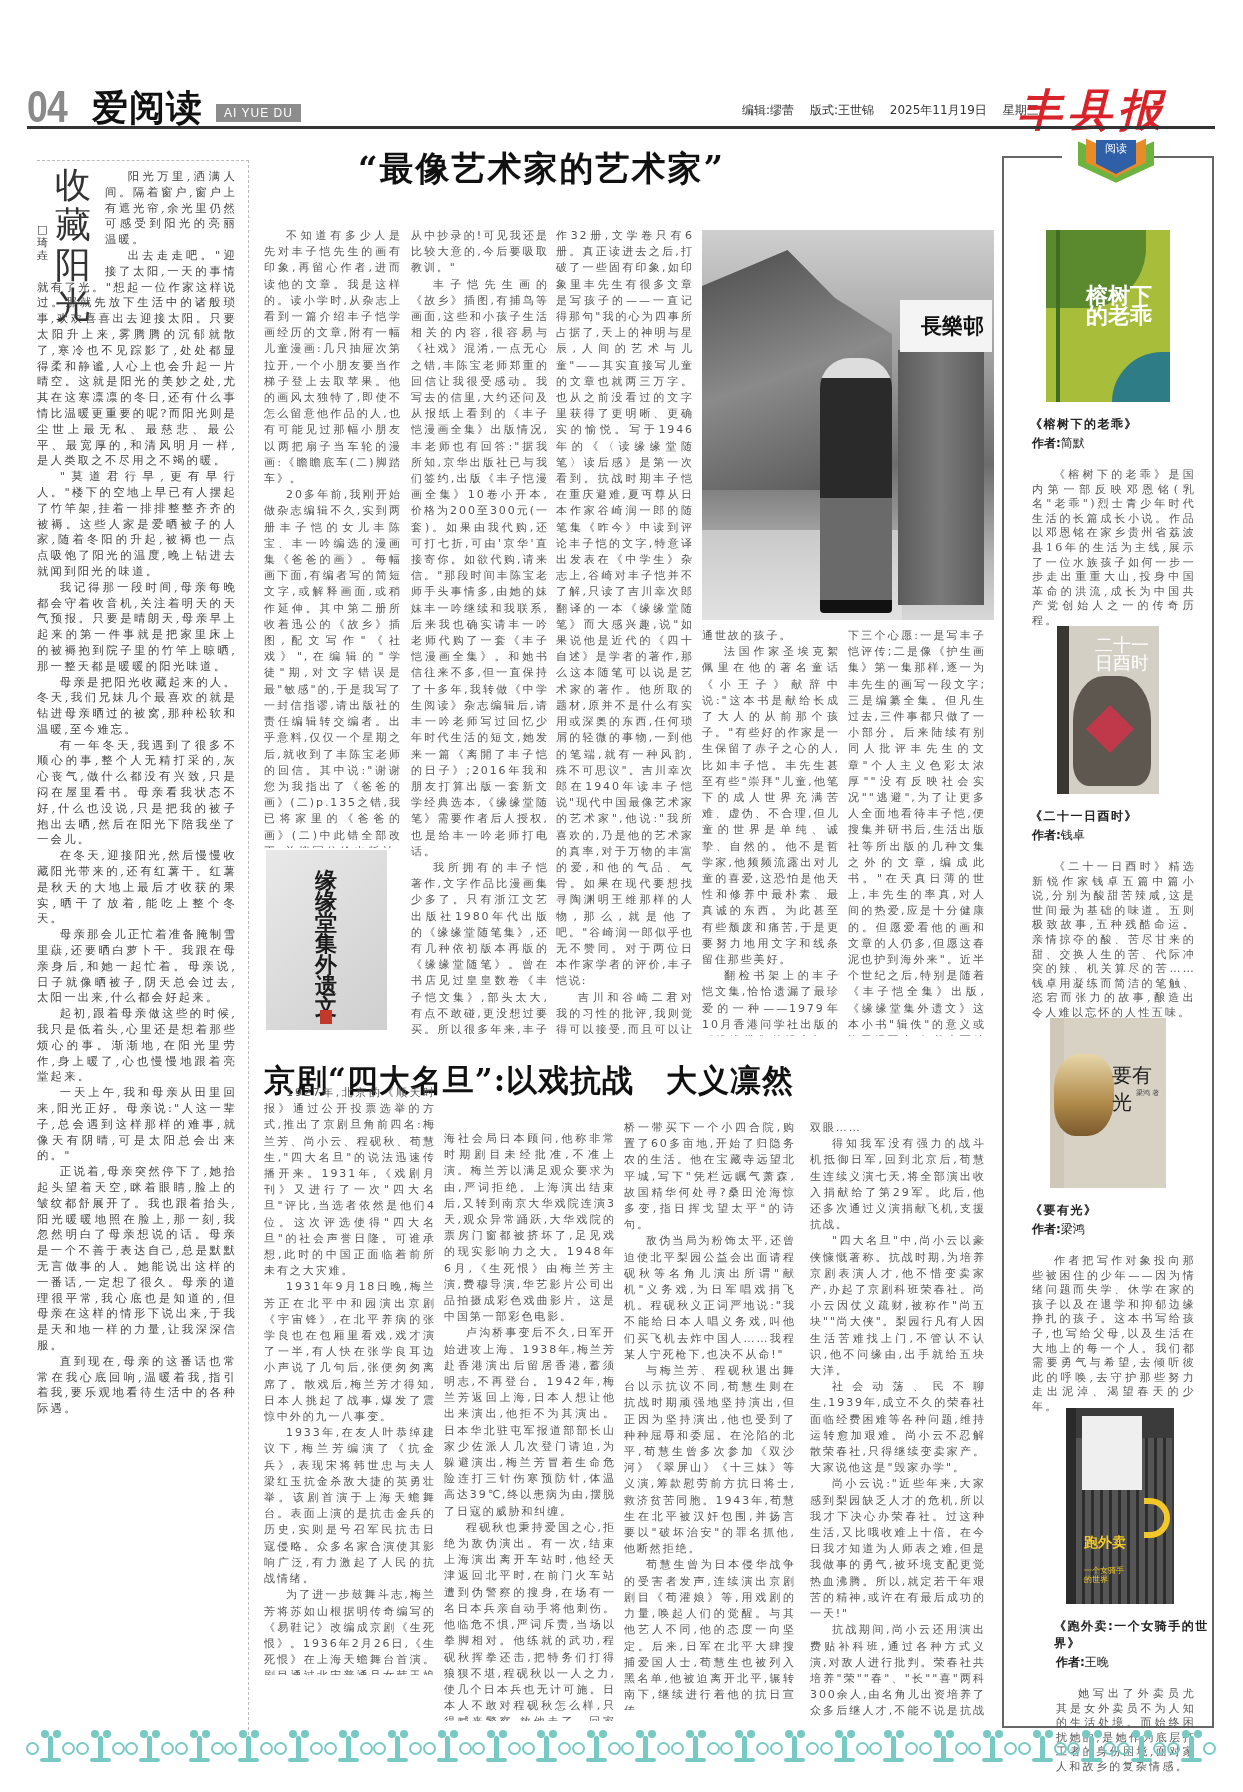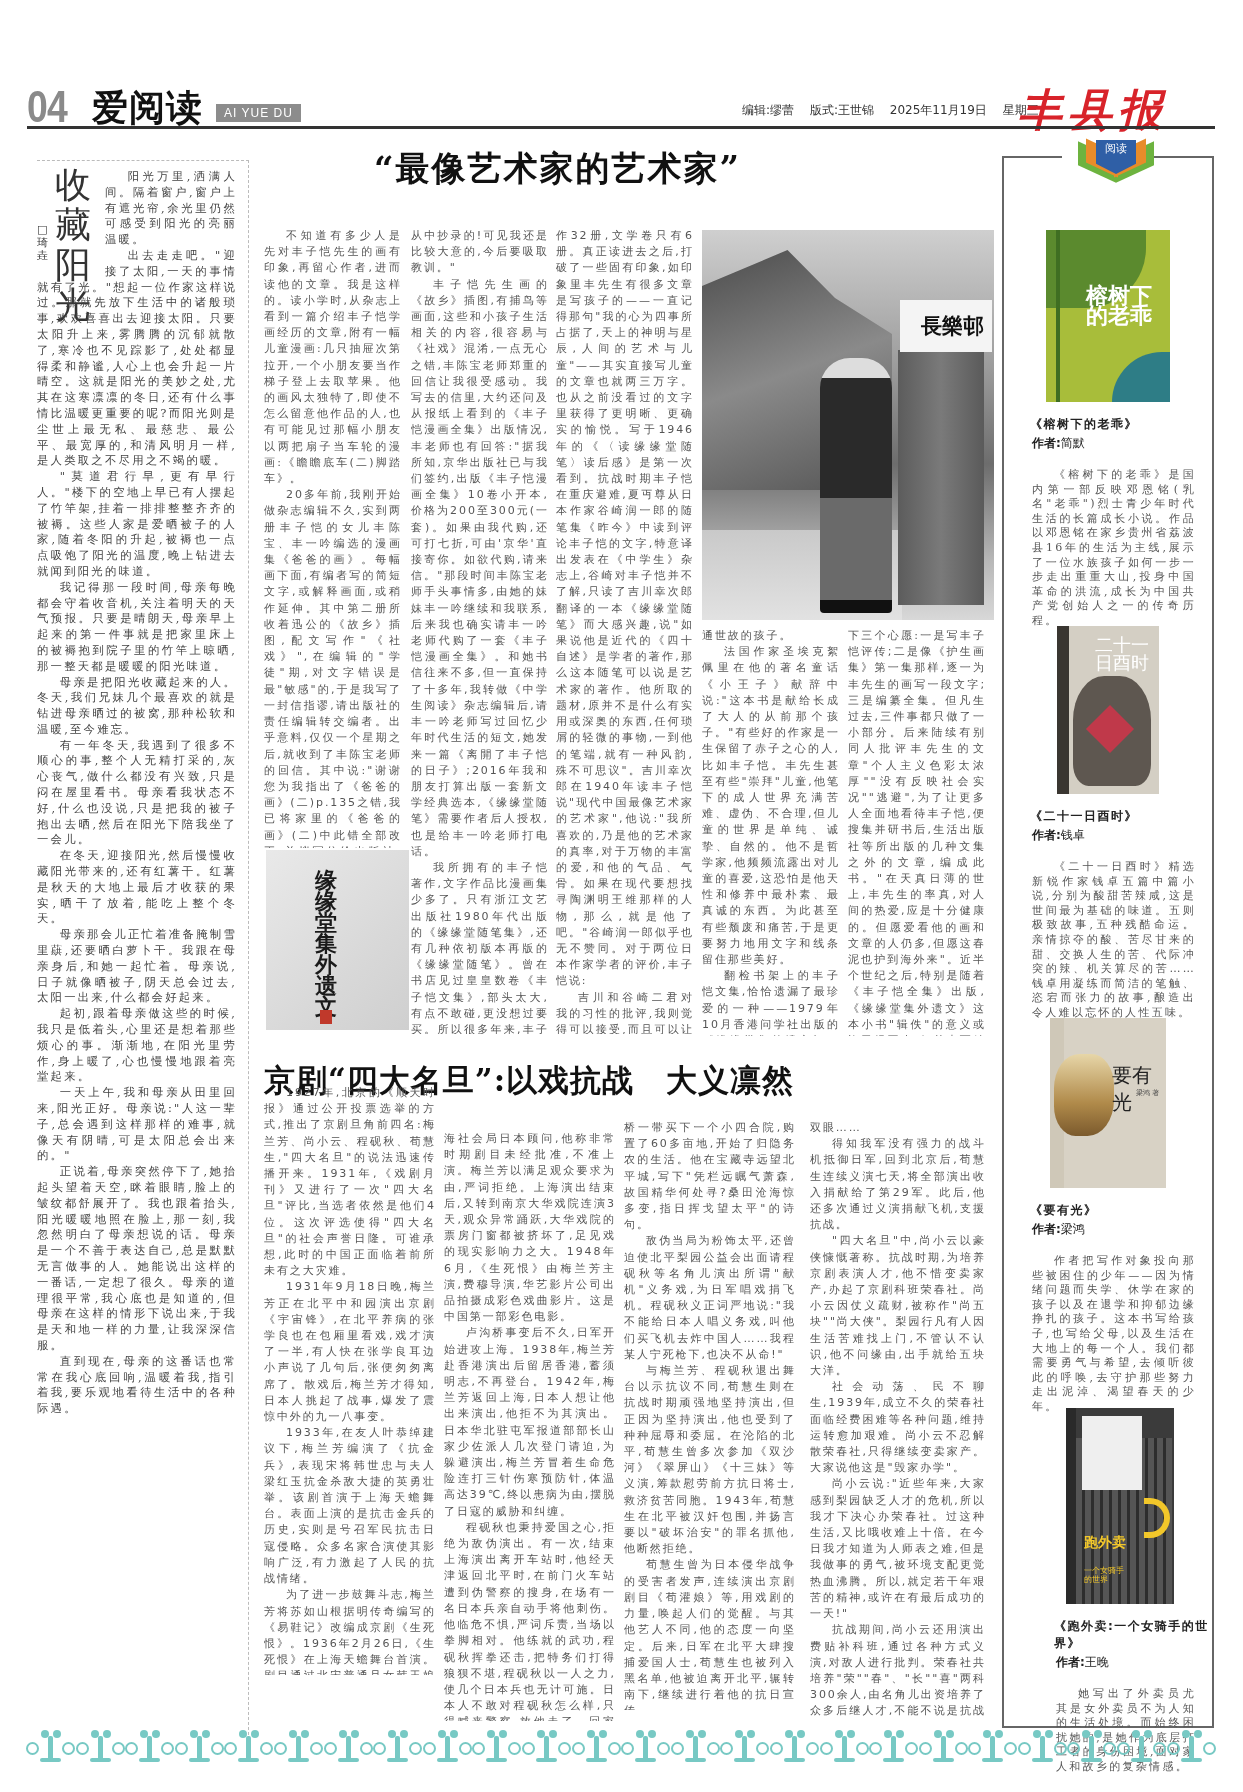--- a/index.html
+++ b/index.html
@@ -18,33 +18,33 @@
 
   
   .essay { position: absolute; left: 37px; top: 160px; width: 212px; height: 1575px; border-top: 1px dashed #bbb; border-right: 1px dashed #bbb; }
   .essay-title { position: absolute; left: 18px; top: 4px; width: 36px; font-family: "DejaVu Sans", sans-serif; font-weight: 200; font-size: 36px; line-height: 40px; color: #333; }
   .essay-author { position: absolute; left: 0px; top: 62px; width: 14px; font-size: 11px; line-height: 13px; color: #333; }
   .essay-body { position: absolute; left: 0; top: 8px; width: 200px; font-size: 11.4px; line-height: 15.8px; letter-spacing: 2.2px; text-align: justify; color: #444; }
   .essay-body .float-gap { float: left; width: 68px; height: 100px; }
   .essay-body p { text-indent: 2em; }
 
   
-  .a1-title { position: absolute; left: 374px; top: 146px; font-family: "DejaVu Serif", serif; font-size: 34px; color: #111; letter-spacing: 2px; white-space: nowrap; }
+  .a1-title { position: absolute; left: 358px; top: 146px; font-family: "DejaVu Serif", serif; font-size: 34px; color: #111; letter-spacing: 2px; white-space: nowrap; }
   .col { position: absolute; font-family: "DejaVu Sans", sans-serif; font-size: 11px; line-height: 16.2px; letter-spacing: 1.9px; text-align: justify; color: #555; overflow: hidden; }
   .col p { text-indent: 2em; }
   .col p.noind { text-indent: 0; }
 
   .photo-main { position: absolute; left: 702px; top: 230px; width: 292px; height: 390px; background: linear-gradient(180deg,#cfcfcf 0%,#9c9c9c 35%,#6d6d6d 60%,#b8b8b8 85%,#d8d8d8 100%); overflow: hidden; }
   .photo-main .bldg { position: absolute; left: 0; top: 20px; width: 190px; height: 240px; background: linear-gradient(160deg,#4c4c4c,#8a8a8a 50%,#555); clip-path: polygon(0 15%,45% 0,70% 20%,100% 35%,100% 100%,0 100%); }
   .photo-main .pillar { position: absolute; left: 196px; top: 120px; width: 86px; height: 255px; background: linear-gradient(90deg,#5c5c5c,#7a7a7a,#5a5a5a); }
   .photo-main .sign { position: absolute; left: 198px; top: 70px; width: 92px; height: 52px; background: #f4f4f4; font-family: "DejaVu Serif", serif; font-size: 21px; color: #111; text-align: center; line-height: 52px; font-weight: bold; padding-left: 13px; }
   .photo-main .man { position: absolute; left: 118px; top: 128px; width: 72px; height: 255px; background: linear-gradient(180deg,#ddd 0 8%,#2a2a2a 8% 55%,#6a6a6a 55% 95%,#111 95%); border-radius: 30px 30px 4px 4px; }
   .photo-main .ground { position: absolute; left: 0; top: 300px; width: 200px; height: 90px; background: linear-gradient(180deg,#c9c9c9,#e2e2e2); }
 
-  .photo-book { position: absolute; left: 266px; top: 850px; width: 143px; height: 180px; background: linear-gradient(135deg,#e9e9e9,#d9d9d9 60%,#cfcfcf); }
+  .photo-book { position: absolute; left: 266px; top: 850px; width: 121px; height: 180px; background: linear-gradient(135deg,#e9e9e9,#d9d9d9 60%,#cfcfcf); }
   .photo-book .vt { position: absolute; left: 46px; top: 20px; width: 28px; font-family: "DejaVu Serif", serif; font-size: 22px; line-height: 21px; color: #1a1a1a; text-align: center; font-weight: bold; }
   .photo-book .seal { position: absolute; left: 54px; top: 160px; width: 12px; height: 14px; background: #c0392b; }
 
   
   .a2-title { position: absolute; left: 264px; top: 1060px; font-family: "DejaVu Serif", serif; font-size: 31px; color: #111; letter-spacing: 1px; white-space: nowrap; }
 
   
   .sidebar { position: absolute; left: 1002px; top: 158px; width: 212px; height: 1570px; border: 2px solid #666; border-top: none; }
   .sidebar .topline-l { position: absolute; left: -2px; top: -2px; width: 60px; height: 2px; background: #666; }
   .sidebar .topline-r { position: absolute; right: -2px; top: -2px; width: 60px; height: 2px; background: #666; }

